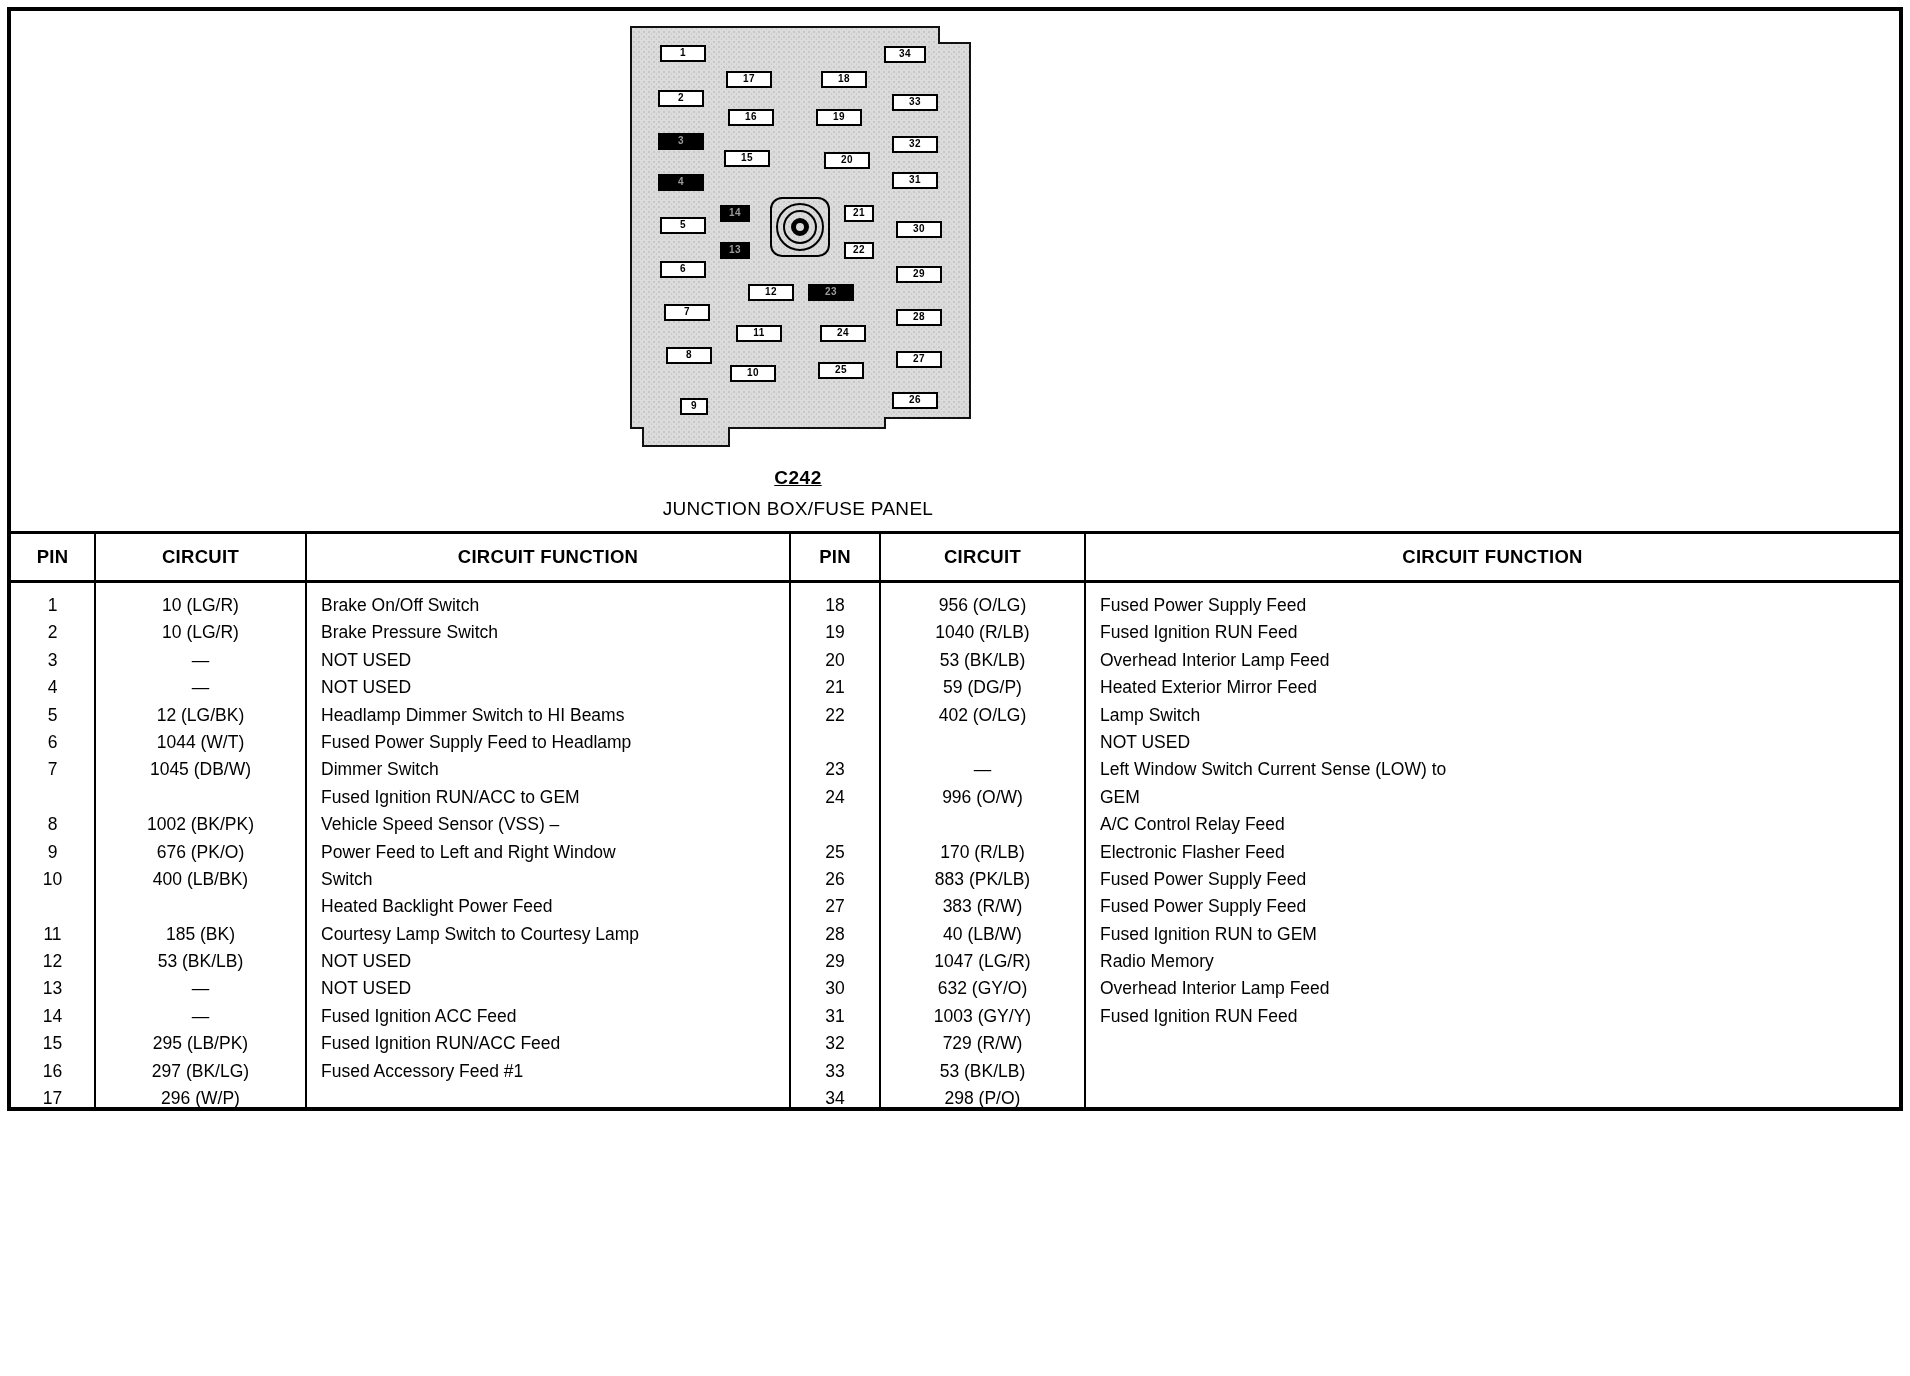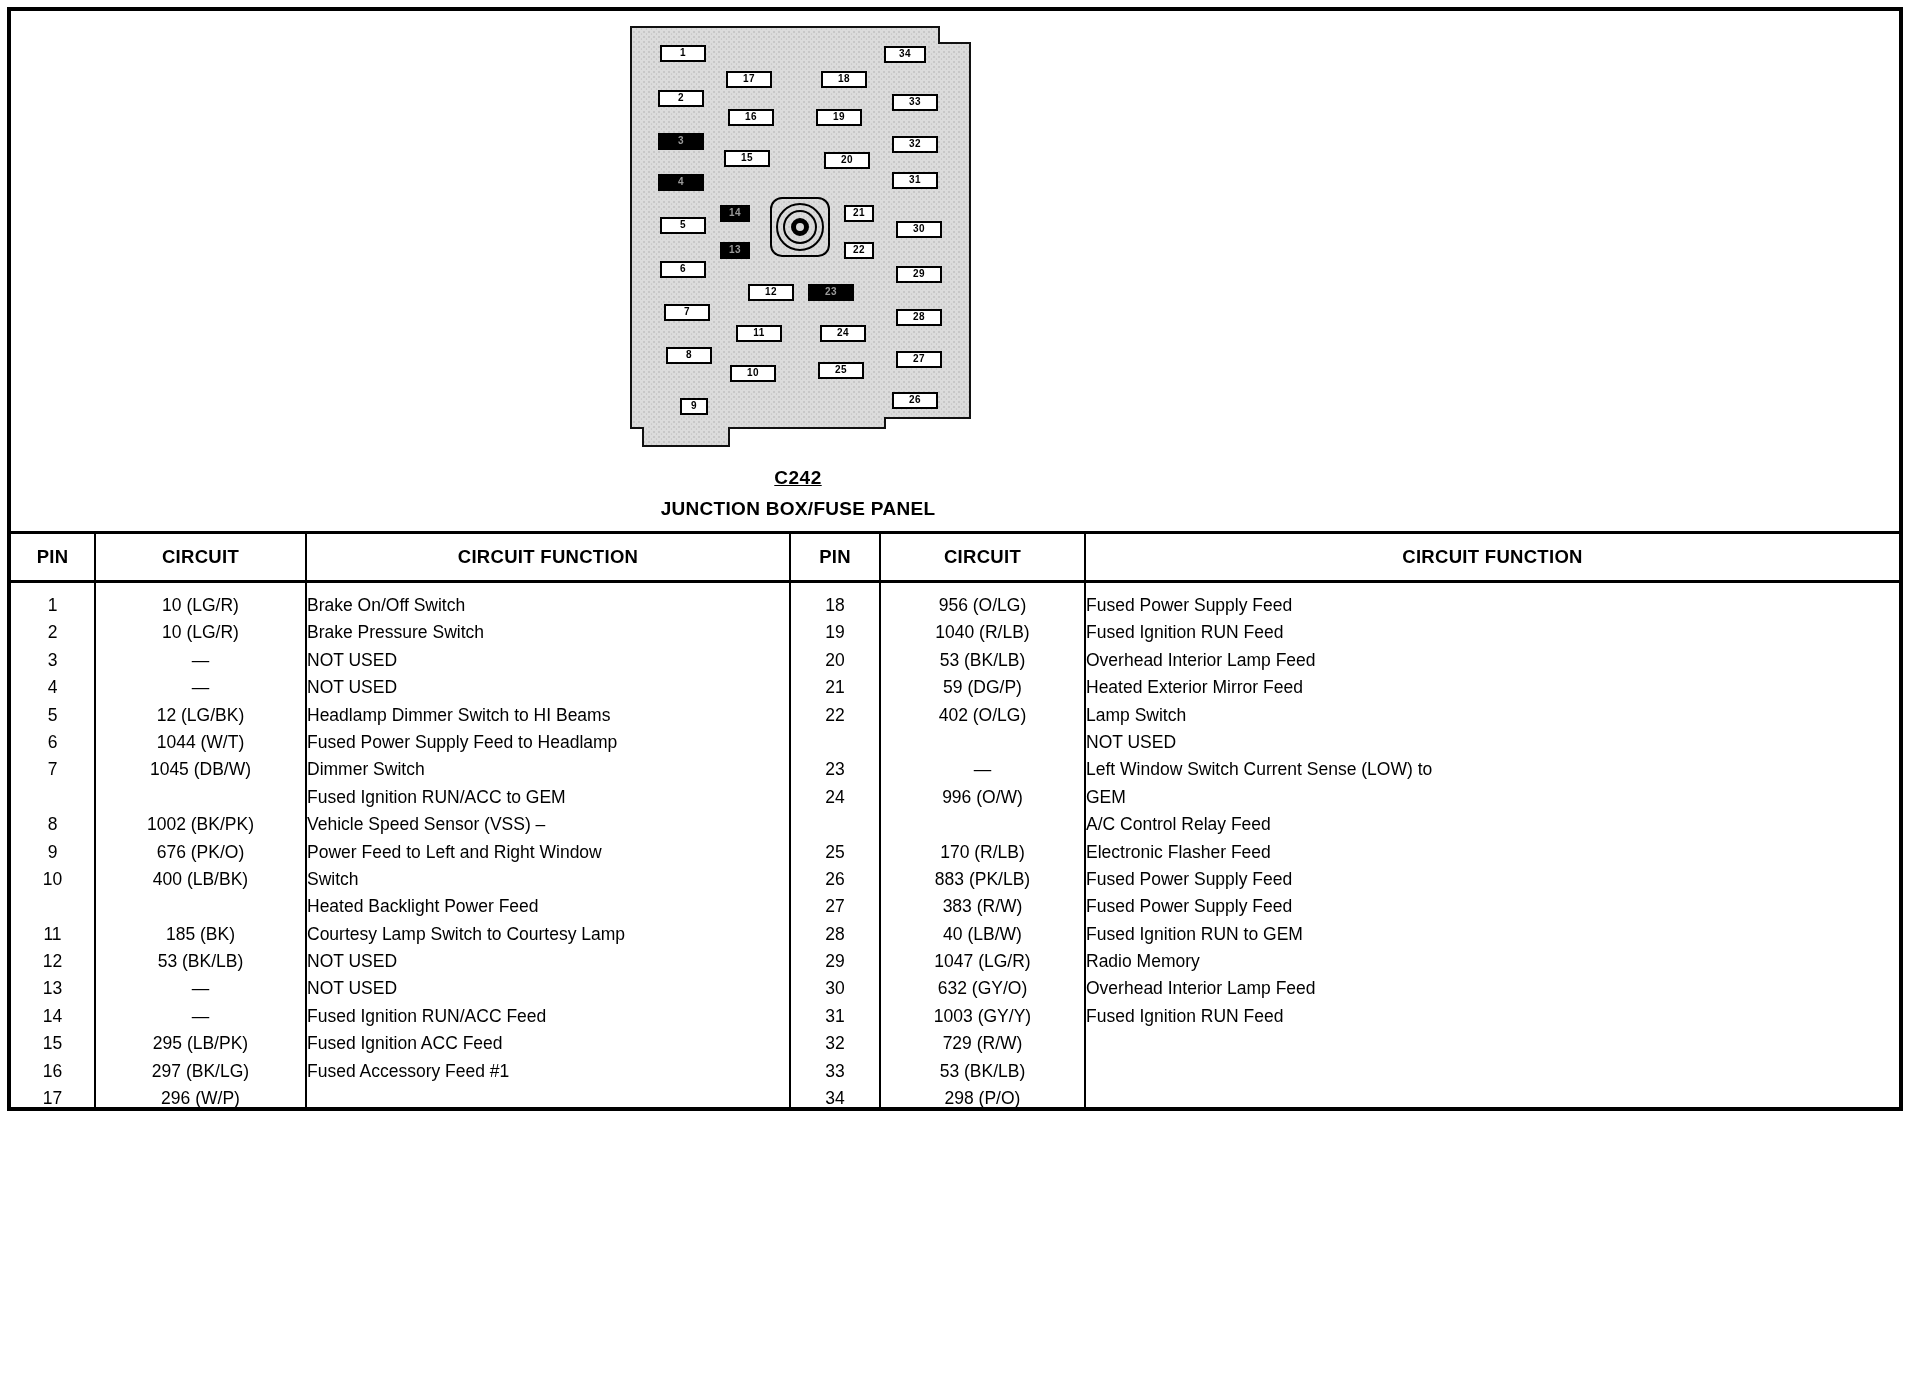--- a/index.html
+++ b/index.html
@@ -36,40 +36,40 @@
     display: flex; align-items: center; justify-content: center;
   }
   .ring1 { width: 48px; height: 48px; border: 2.5px solid #000; border-radius: 50%;
            display: flex; align-items: center; justify-content: center; }
   .ring2 { width: 34px; height: 34px; border: 2.5px solid #000; border-radius: 50%;
            display: flex; align-items: center; justify-content: center; }
   .ring3 { width: 18px; height: 18px; border: 5px solid #000; border-radius: 50%; background: #d9d9d9; }
   .caption { text-align: center; margin-top: 14px; }
   .connector-id { font-size: 19px; font-weight: bold; text-decoration: underline;
                   letter-spacing: 0.5px; margin-bottom: 9px; }
-  .panel-title { font-size: 19px; font-weight: bold; letter-spacing: 0.3px; }
+  .panel-title { font-size: 19px; font-weight: normal; letter-spacing: 0.3px; }
   
   .tbl-header { display: flex; border-top: 3px solid #000; border-bottom: 3px solid #000; height: 52px; }
   .tbl-header .cell {
     display: flex; align-items: center; justify-content: center;
     font-weight: bold; font-size: 18.5px; letter-spacing: 0.3px;
     border-right: 2.5px solid #000;
   }
   .tbl-body { display: flex; height: 532px; }
   .tbl-body .col { border-right: 2.5px solid #000; padding-top: 9px; overflow: hidden; }
   .tbl-header .cell.last, .tbl-body .col.last { border-right: none; }
   .w-pin-l  { width: 85px;  }
   .w-circ-l { width: 211px; }
   .w-func-l { width: 484px; }
   .w-pin-r  { width: 90px;  }
   .w-circ-r { width: 205px; }
   .w-func-r { width: 813px; }
   .line { height: 27.4px; line-height: 27.4px; font-size: 17.5px; white-space: nowrap; }
   .col-pin .line, .col-circ .line { text-align: center; }
-  .col-func .line { }
+  .col-func .line { padding-left: 14px; }
 </style>
 </head>
 <body>
 
 <div class="page">
 
   <div class="diagram-section">
     <div class="diagram-wrap">
       <div class="panel">
         <svg width="350" height="432">
@@ -194,22 +194,22 @@
         <div class="line">Fused Power Supply Feed to Headlamp</div>
         <div class="line">Dimmer Switch</div>
         <div class="line">Fused Ignition RUN/ACC to GEM</div>
         <div class="line">Vehicle Speed Sensor (VSS) –</div>
         <div class="line">Power Feed to Left and Right Window</div>
         <div class="line">Switch</div>
         <div class="line">Heated Backlight Power Feed</div>
         <div class="line">Courtesy Lamp Switch to Courtesy Lamp</div>
         <div class="line">NOT USED</div>
         <div class="line">NOT USED</div>
+        <div class="line">Fused Ignition ACC Feed</div>
         <div class="line">Fused Ignition RUN/ACC Feed</div>
-        <div class="line">Fused Ignition ACC Feed</div>
         <div class="line">Fused Accessory Feed #1</div>
       </div>
     <div class="col col-pin  w-pin-r">
         <div class="line">18</div>
         <div class="line">19</div>
         <div class="line">20</div>
         <div class="line">21</div>
         <div class="line">22</div>
         <div class="line"></div>
         <div class="line">23</div>

